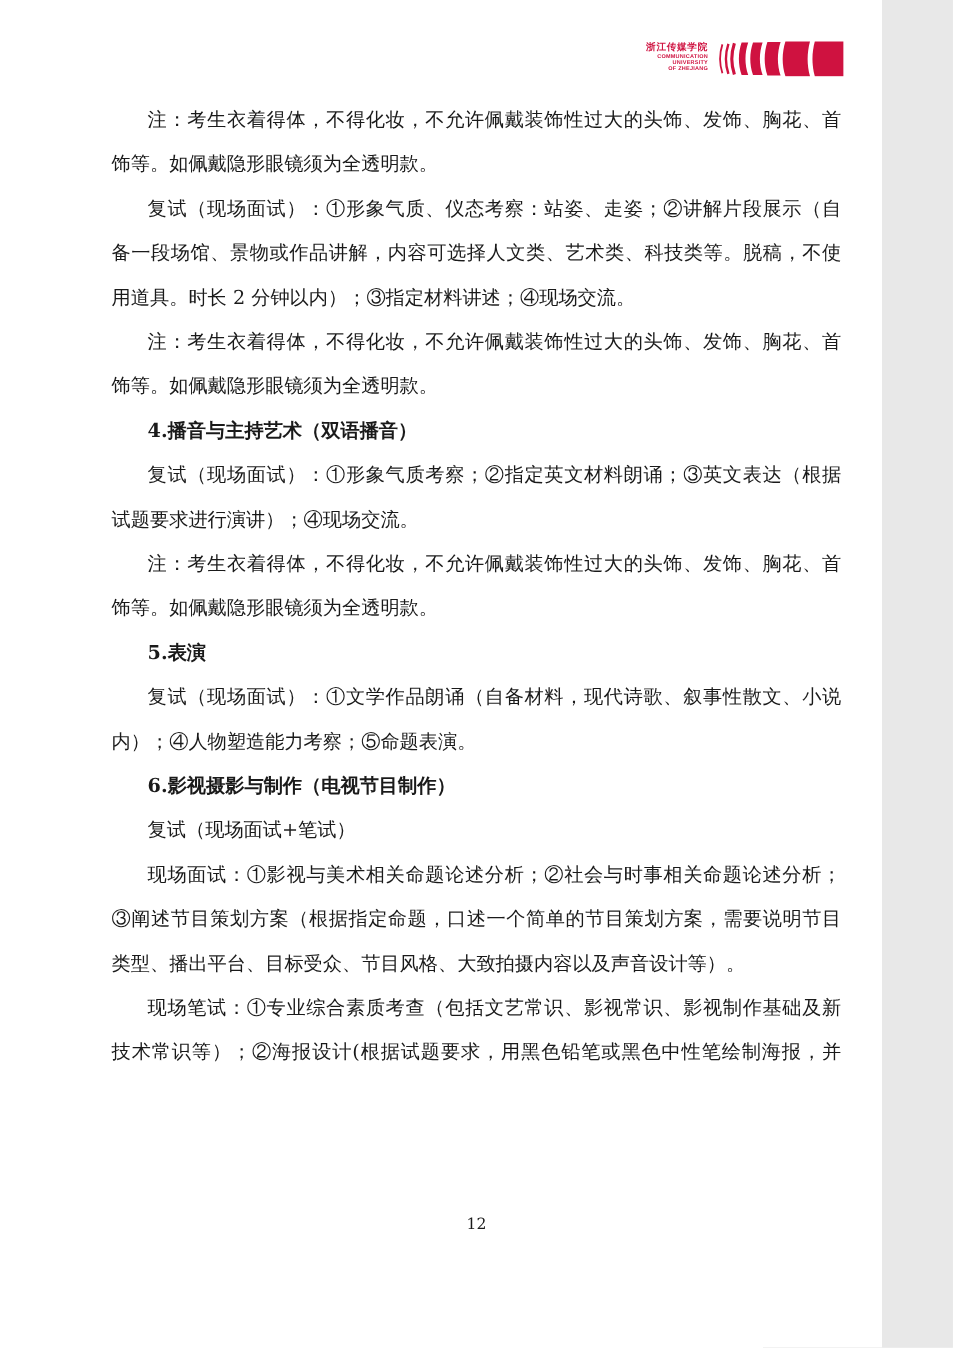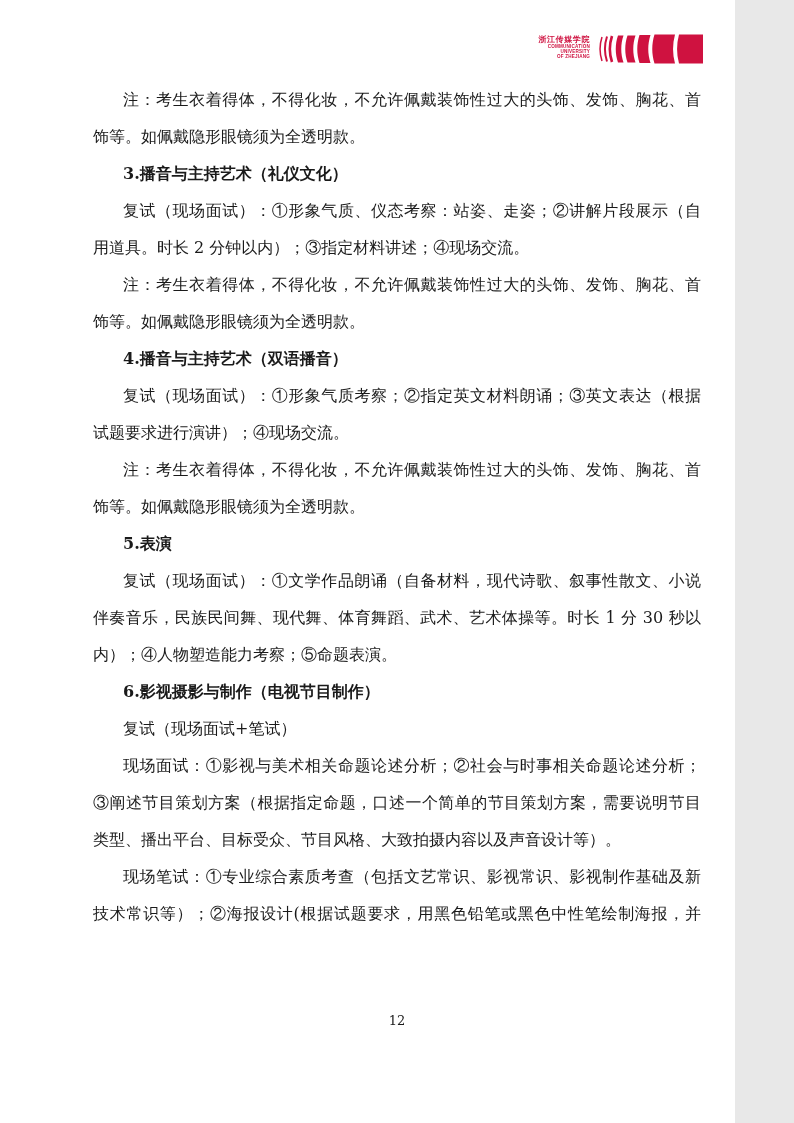--- a/index.html
+++ b/index.html
@@ -75,33 +75,32 @@
       <path class="band" d="M30.5 1.5 C27.5 10,27.5 20,30.5 28.5 L38.5 28.5 C35.5 20,35.5 10,38.5 1.5 Z"></path>
       <path class="band" d="M42.5 1 C39.5 10,39.5 20,42.5 29 L53.5 29 C50.5 20,50.5 10,53.5 1 Z"></path>
       <path class="band" d="M57.5 0.5 C54.5 10,54.5 20,57.5 29.5 L78 29.5 C75.4 20,75.4 10,78 0.5 Z"></path>
       <path class="band" d="M82 0.5 C79.4 10,79.4 20,82 29.5 L106 29.5 L106 0.5 Z"></path>
     </svg>
   </div>
 
   <main class="content">
       <div class="line indent fill">注：考生衣着得体，不得化妆，不允许佩戴装饰性过大的头饰、发饰、胸花、首</div>
       <div class="line">饰等。如佩戴隐形眼镜须为全透明款。</div>
-      <div class="line bold indent">3.播音与主持艺术（礼仪文化）</div>
       <div class="line indent fill">复试（现场面试）：①形象气质、仪态考察：站姿、走姿；②讲解片段展示（自</div>
+      <div class="line fill">备一段场馆、景物或作品讲解，内容可选择人文类、艺术类、科技类等。脱稿，不使</div>
       <div class="line">用道具。时长 2 分钟以内）；③指定材料讲述；④现场交流。</div>
       <div class="line indent fill">注：考生衣着得体，不得化妆，不允许佩戴装饰性过大的头饰、发饰、胸花、首</div>
       <div class="line">饰等。如佩戴隐形眼镜须为全透明款。</div>
       <div class="line bold indent">4.播音与主持艺术（双语播音）</div>
       <div class="line indent fill">复试（现场面试）：①形象气质考察；②指定英文材料朗诵；③英文表达（根据</div>
       <div class="line">试题要求进行演讲）；④现场交流。</div>
       <div class="line indent fill">注：考生衣着得体，不得化妆，不允许佩戴装饰性过大的头饰、发饰、胸花、首</div>
       <div class="line">饰等。如佩戴隐形眼镜须为全透明款。</div>
       <div class="line bold indent">5.表演</div>
       <div class="line indent fill">复试（现场面试）：①文学作品朗诵（自备材料，现代诗歌、叙事性散文、小说</div>
-      <div class="line fill">伴奏音乐，民族民间舞、现代舞、体育舞蹈、武术、艺术体操等。时长 1 分 30 秒以</div>
       <div class="line">内）；④人物塑造能力考察；⑤命题表演。</div>
       <div class="line bold indent">6.影视摄影与制作（电视节目制作）</div>
       <div class="line indent">复试（现场面试+笔试）</div>
       <div class="line indent fill">现场面试：①影视与美术相关命题论述分析；②社会与时事相关命题论述分析；</div>
       <div class="line fill">③阐述节目策划方案（根据指定命题，口述一个简单的节目策划方案，需要说明节目</div>
       <div class="line">类型、播出平台、目标受众、节目风格、大致拍摄内容以及声音设计等）。</div>
       <div class="line indent fill">现场笔试：①专业综合素质考查（包括文艺常识、影视常识、影视制作基础及新</div>
       <div class="line fill">技术常识等）；②海报设计(根据试题要求，用黑色铅笔或黑色中性笔绘制海报，并</div>
     </main>
 

